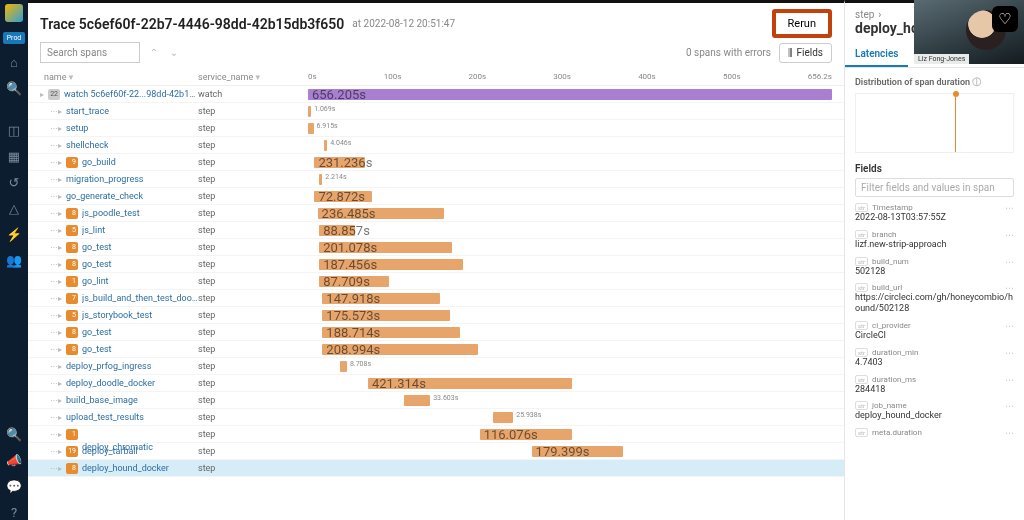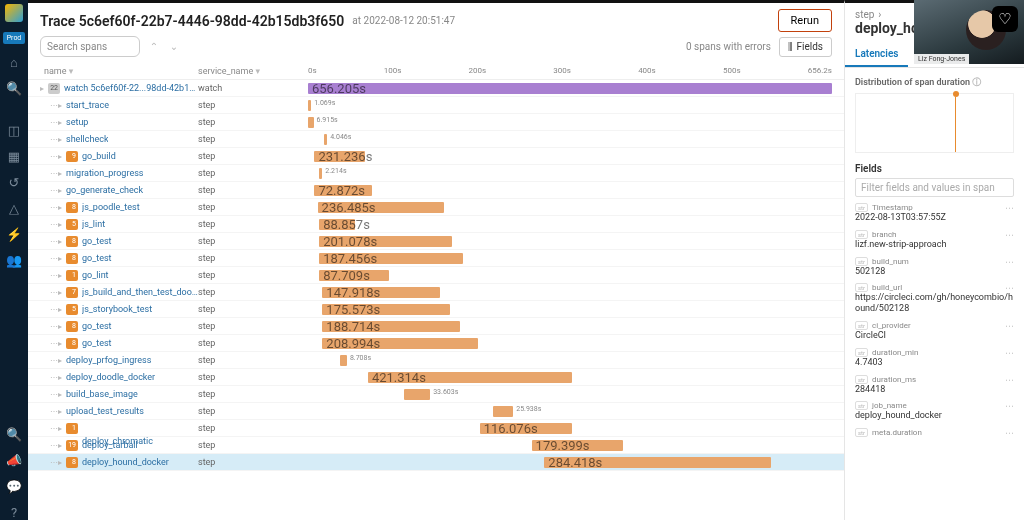--- a/index.html
+++ b/index.html
@@ -12,24 +12,24 @@
   .rail .badge { width: 22px; font-size: 7px; background: #1779ba; color: #fff; padding: 2px 0; text-align: center; border-radius: 2px; }
   .rail .ic { width: 16px; height: 16px; display: flex; align-items: center; justify-content: center; font-size: 13px; }
   .rail .spacer { flex: 1; }
 
   
   .main { flex: 1; display: flex; flex-direction: column; min-width: 0; border-top: 3px solid #111; }
   .hdr { display: flex; align-items: center; padding: 6px 12px 4px 12px; gap: 8px; }
   .hdr .title { font-size: 14px; font-weight: 600; color: #222; }
   .hdr .ts { font-size: 10px; color: #888; }
   .hdr .sp { flex: 1; }
-  .hdr .rerun { font-size: 11px; border: 1px solid #c2410c; background: #fff; padding: 4px 12px; border-radius: 3px; }
+  .hdr .rerun { font-size: 11px; border: 4px solid #c2410c; background: #fff; padding: 4px 12px; border-radius: 3px; }
 
   .toolbar { display: flex; align-items: center; padding: 0 12px 6px 12px; gap: 8px; font-size: 10px; }
-  .search { border: 1px solid #ccc; border-radius: 6px; padding: 4px 6px; width: 100px; font-size: 10px; color: #888; }
+  .search { border: 1px solid #ccc; border-radius: 0; padding: 4px 6px; width: 100px; font-size: 10px; color: #888; }
   .chev { color: #bbb; width: 12px; text-align: center; }
   .errs { color: #888; }
   .fields-btn { border: 1px solid #ccc; border-radius: 3px; padding: 3px 8px; display: flex; align-items: center; gap: 4px; }
 
   .cols { display: flex; font-size: 9px; color: #888; padding: 0 12px; border-bottom: 1px solid #eee; }
   .col-name { width: 158px; padding: 3px 0 3px 4px; }
   .col-svc { width: 110px; padding: 3px 0; }
   .col-tl { flex: 1; position: relative; padding: 3px 0; }
   .ticks { display: flex; justify-content: space-between; font-size: 8px; }
 
@@ -412,25 +412,20 @@
             </div>
           </div>
         </div>
         <div class="row selected">
           <div class="namecell">
             <span class="tree" style="padding-left: 10px;">⋯▸</span>
             <span class="cnt">8</span>
             <span style="overflow: hidden; text-overflow: ellipsis;">deploy_hound_docker</span>
           </div>
           <div class="svccell">step</div>
-          <div class="tlcell">
-            <div class="bar orange" style="left: 45.1082%; width: 43.2795%;">
-              <span class="lbl-in">284.418s</span>
-            </div>
-          </div>
         </div>
       </div>
   </div>
 
   <div class="side">
     <div class="crumb">
       <span>step</span><span class="arr">›</span>
     </div>
     <h2>deploy_houn</h2>
     <div class="tabs">

